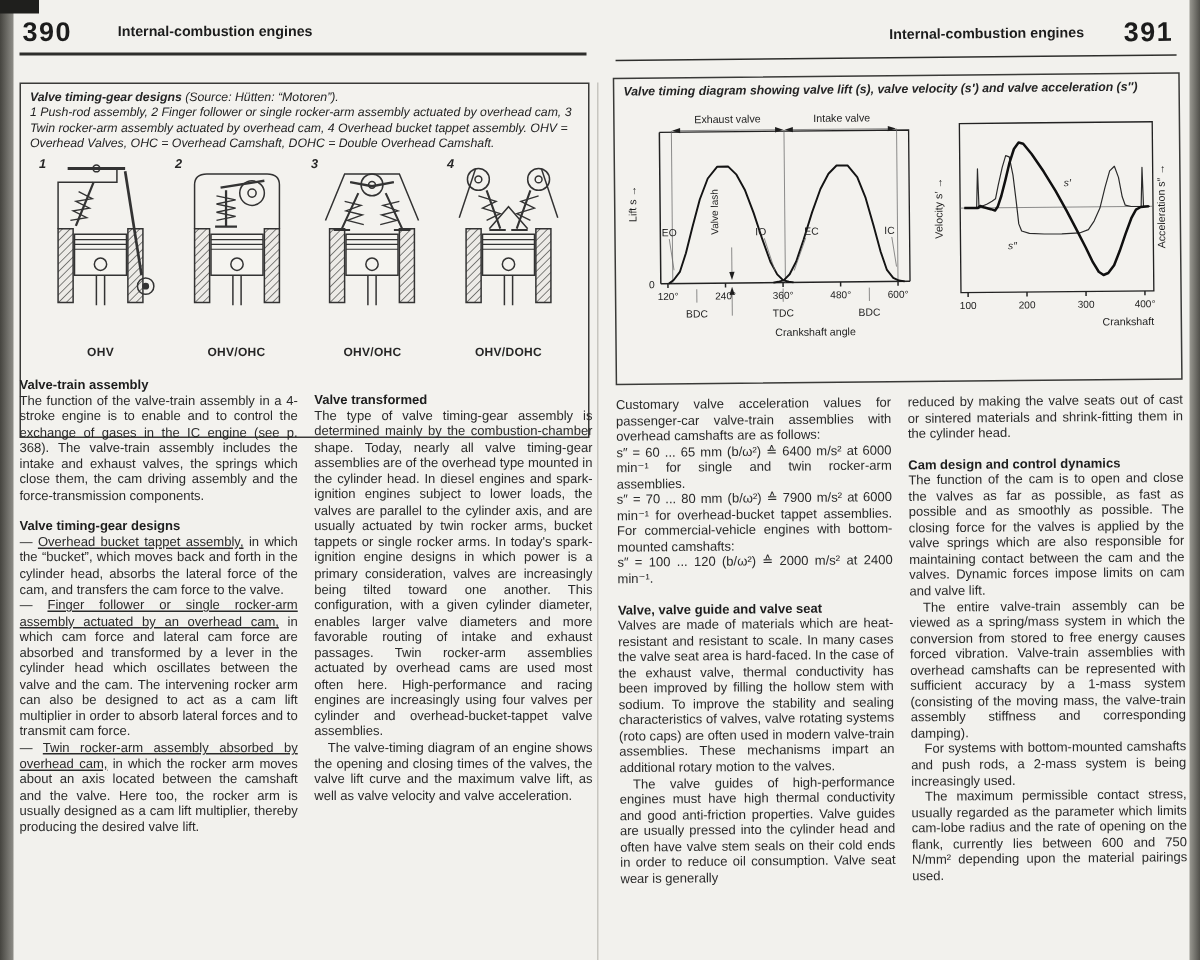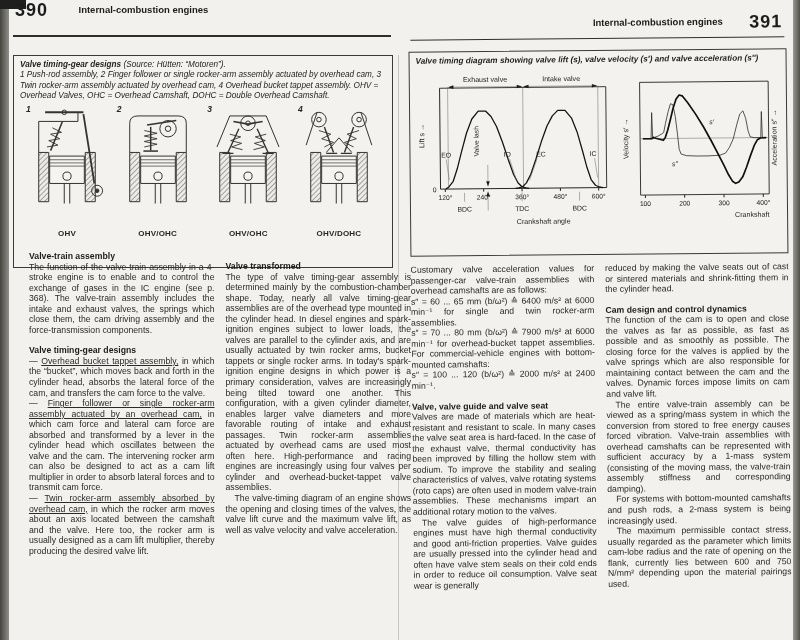--- a/index.html
+++ b/index.html
@@ -68,27 +68,27 @@
   </defs>
 </svg>
 
 <div id="scan">
   <div class="edge-left"></div>
   <div class="edge-right"></div>
   <div class="corner-smudge"></div>
   <div class="gutter-line"></div>
 
   <div class="page page-left">
-    <div class="hdr" style="left:6px;top:0;">
+    <div class="hdr" style="left:6px;top:11px;">
       <span class="pagenum">390</span>
       <span class="ptitle" style="margin-left:26px;">Internal-combustion engines</span>
     </div>
     <div class="rule" style="left:4px;top:35px;width:378px;"></div>
 
-    <div class="figbox" style="left:4px;top:55px;width:380px;height:213px;">
+    <div class="figbox" style="left:4px;top:55px;width:380px;height:237px;">
       <div class="cap">
         <span class="cap-b">Valve timing-gear designs</span><span> (Source: Hütten: “Motoren”).</span><br>
         <span>1 Push-rod assembly, 2 Finger follower or single rocker-arm assembly actuated by overhead cam, 3 Twin rocker-arm assembly actuated by overhead cam, 4 Overhead bucket tappet assembly. OHV = Overhead Valves, OHC = Overhead Camshaft, DOHC = Double Overhead Camshaft.</span>
       </div>
       <div class="diagrams">
 
         <div class="diag">
           <span class="dnum">1</span>
           <svg class="engine" width="84" height="104" viewBox="0 0 88 114">
             <g stroke="#333" fill="none" stroke-width="1">
@@ -177,21 +177,21 @@
               <path d="M66 28 l-13 4 l10 5 l-13 4 l10 5" stroke-width="0.9"></path>
               <path d="M30 53 H42 M46 53 H58" stroke-width="1.4"></path>
             </g>
           </svg>
           <span class="dlabel">OHV/DOHC</span>
         </div>
 
       </div>
     </div>
 
-    <div class="cols" style="left:20px;top:251px;width:382px;height:386px;justify-content:center;">
+    <div class="cols" style="left:4px;top:251px;width:382px;height:386px;justify-content:center;">
       <div class="col">
         <p class="h first">Valve-train assembly</p>
         <p>The function of the valve-train assembly in a 4-stroke engine is to enable and to control the exchange of gases in the IC engine (see p. 368). The valve-train assembly includes the intake and exhaust valves, the springs which close them, the cam driving assembly and the force-transmission components.</p>
         <p class="h">Valve timing-gear designs</p>
         <p><span>— </span><span class="ul">Overhead bucket tappet assembly,</span><span> in which the “bucket”, which moves back and forth in the cylinder head, absorbs the lateral force of the cam, and transfers the cam force to the valve.</span></p>
         <p><span>— </span><span class="ul">Finger follower or single rocker-arm assembly actuated by an overhead cam,</span><span> in which cam force and lateral cam force are absorbed and transformed by a lever in the cylinder head which oscillates between the valve and the cam. The intervening rocker arm can also be designed to act as a cam lift multiplier in order to absorb lateral forces and to transmit cam force.</span></p>
         <p><span>— </span><span class="ul">Twin rocker-arm assembly absorbed by overhead cam,</span><span> in which the rocker arm moves about an axis located between the camshaft and the valve. Here too, the rocker arm is usually designed as a cam lift multiplier, thereby producing the desired valve lift.</span></p>
       </div>
       <div class="col">
         <p class="h">Valve transformed</p>

